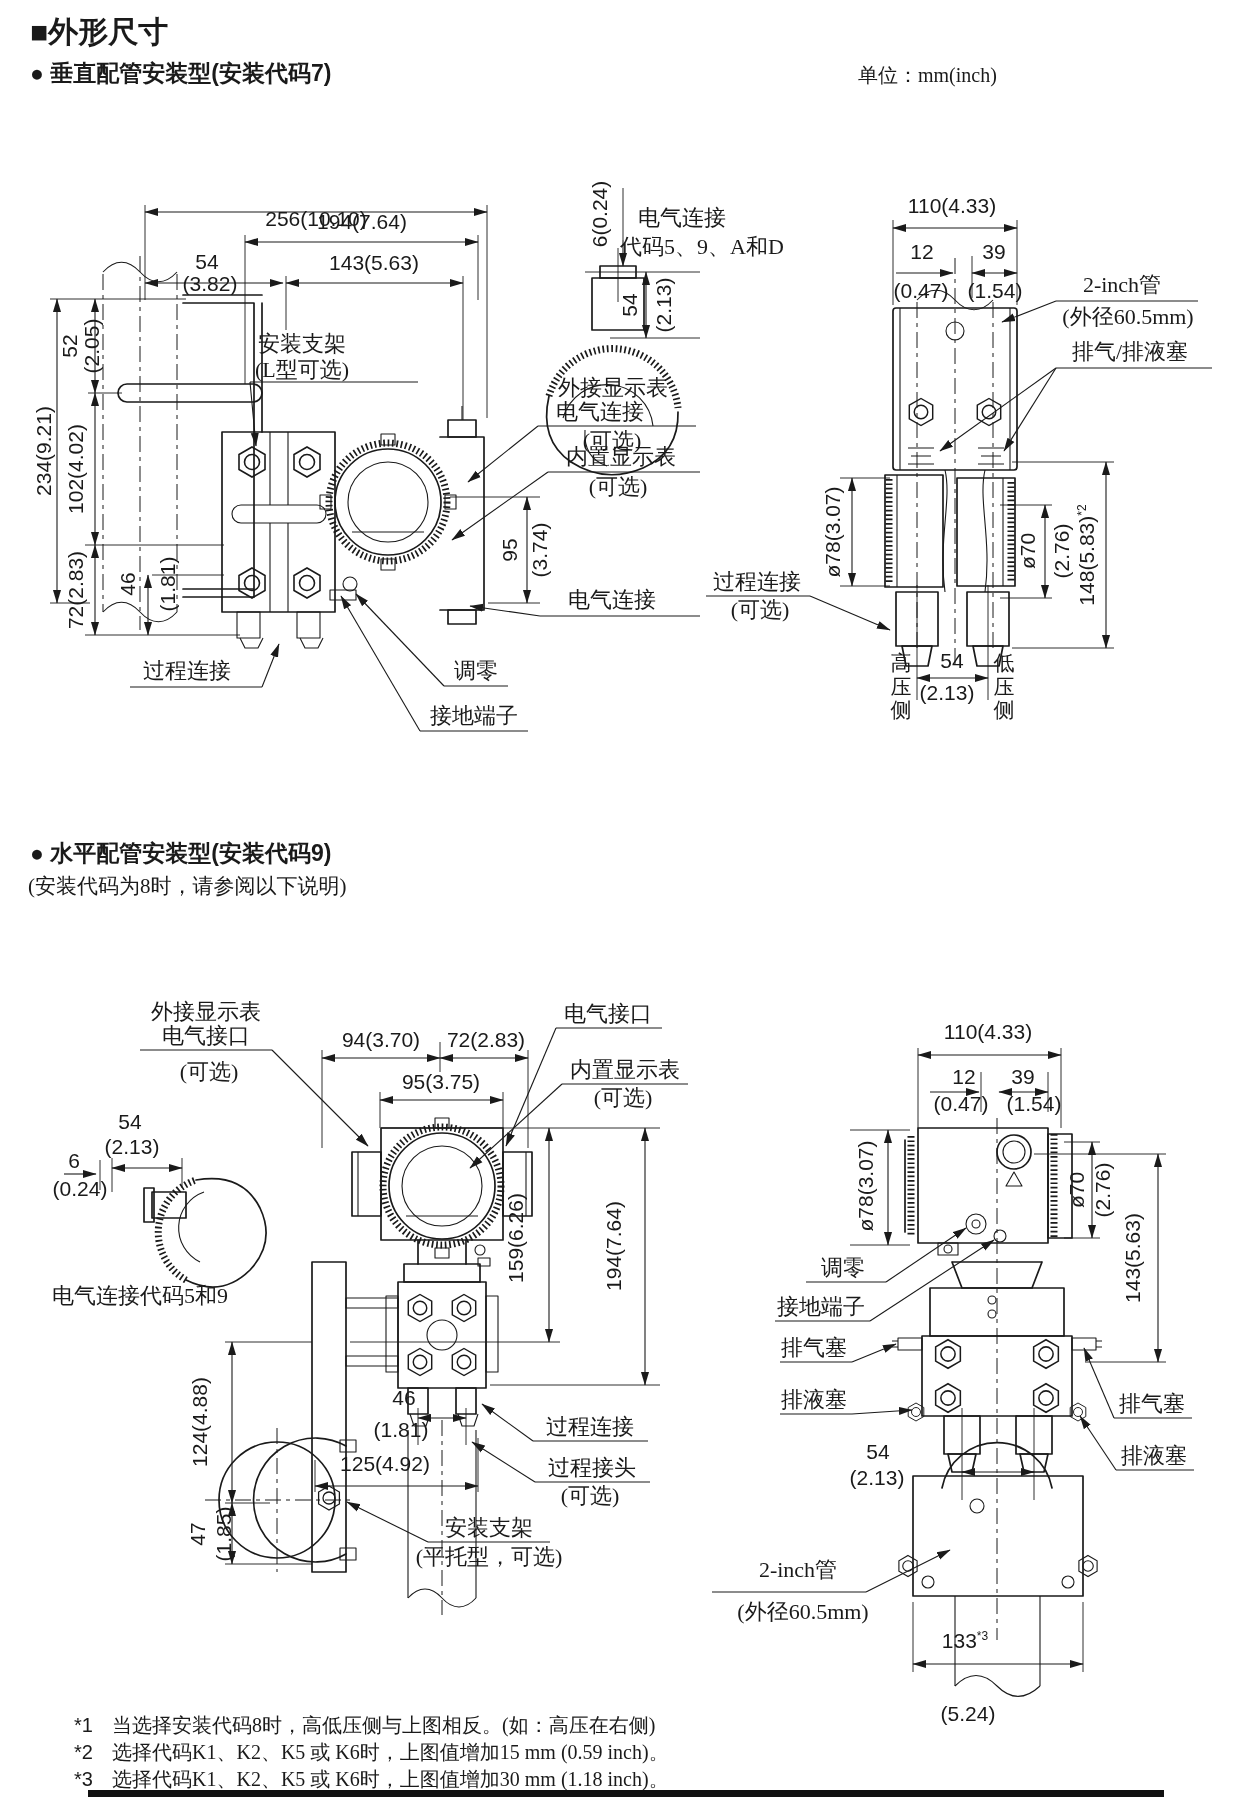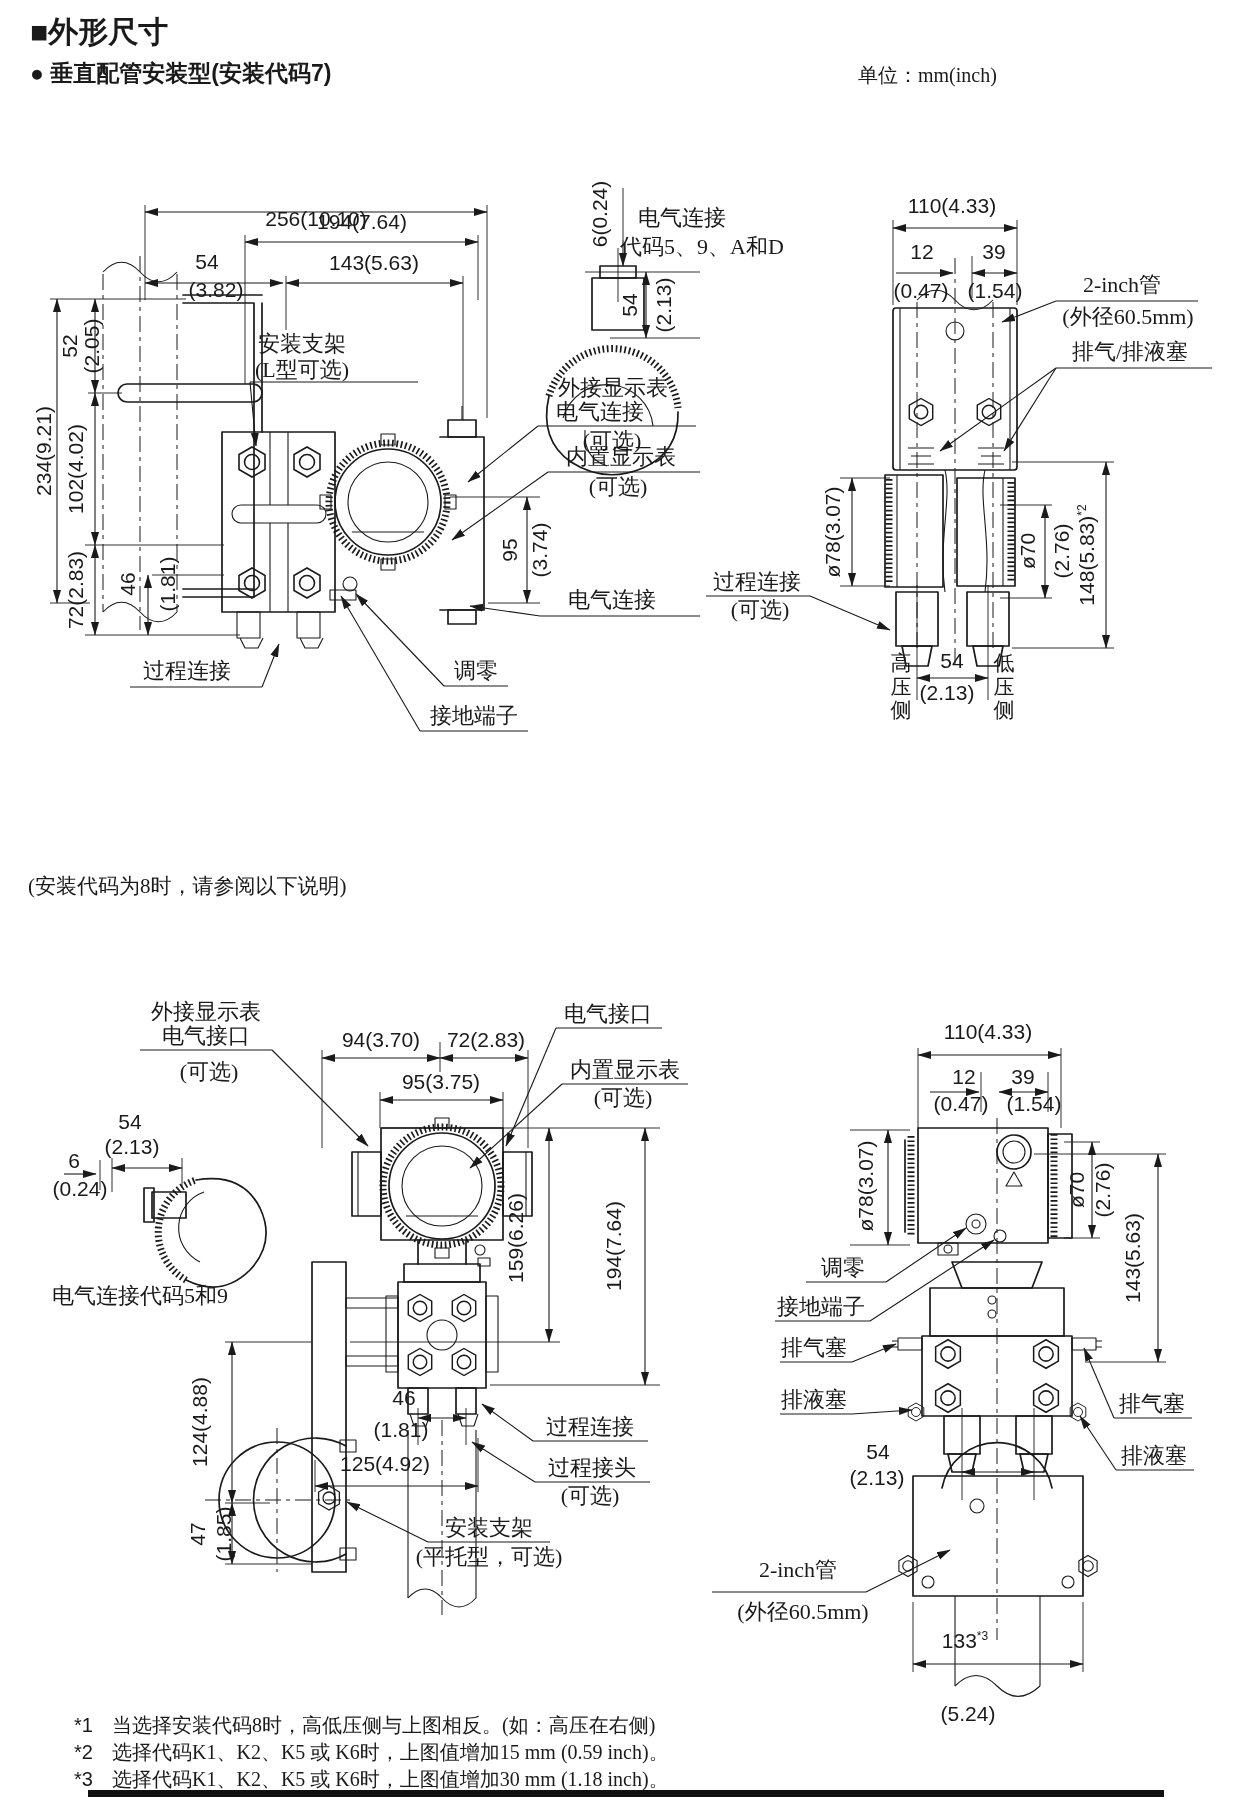--- a/index.html
+++ b/index.html
@@ -321,21 +321,21 @@
   </g>
 </svg>
 
 <div class="ttl" style="left:30px;top:12px;"><span>■</span><span>外形尺寸</span></div>
 <div class="hd" style="left:30px;top:58px;"><span>●</span> <span>垂直配管安装型(安装代码7)</span></div>
 <div class="unit" style="left:858px;top:62px;">单位：mm(inch)</div>
 
 <div class="d" style="left:316px;top:191px;margin-top:28px;">256(10.10)</div>
 <div class="d" style="left:362px;top:222px;">194(7.64)</div>
 <div class="d" style="left:207px;top:262px;">54</div>
-<div class="d" style="left:210px;top:290px;margin-left:6px;">(3.82)</div>
+<div class="d" style="left:210px;top:284px;">(3.82)</div>
 <div class="d" style="left:374px;top:263px;">143(5.63)</div>
 <div class="dv" style="left:44px;top:451px;">234(9.21)</div>
 <div class="dv" style="left:70px;top:346px;">52</div>
 <div class="dv" style="left:92px;top:346px;">(2.05)</div>
 <div class="dv" style="left:76px;top:469px;">102(4.02)</div>
 <div class="dv" style="left:76px;top:590px;">72(2.83)</div>
 <div class="dv" style="left:128px;top:584px;">46</div>
 <div class="dv" style="left:168px;top:584px;">(1.81)</div>
 <div class="dv" style="left:510px;top:550px;">95</div>
 <div class="dv" style="left:540px;top:550px;">(3.74)</div>
@@ -369,20 +369,21 @@
 <div class="dv" style="left:1028px;top:551px;">ø70</div>
 <div class="dv" style="left:1062px;top:551px;">(2.76)</div>
 <div class="dv" style="left:1087px;top:555px;"><span>148(5.83)</span><sup>*2</sup></div>
 <div class="cj" style="left:757px;top:582px;">过程连接</div>
 <div class="cj" style="left:760px;top:610px;">(可选)</div>
 <div class="stk" style="left:889px;top:652px;">高压侧</div>
 <div class="stk" style="left:992px;top:652px;">低压侧</div>
 <div class="d" style="left:952px;top:661px;">54</div>
 <div class="d" style="left:947px;top:693px;">(2.13)</div>
 
+<div class="hd" style="left:30px;top:838px;"><span>●</span> <span>水平配管安装型(安装代码9)</span></div>
 <div class="sub" style="left:28px;top:872px;">(安装代码为8时，请参阅以下说明)</div>
 
 <div class="cj" style="left:206px;top:1012px;">外接显示表</div>
 <div class="cj" style="left:206px;top:1036px;">电气接口</div>
 <div class="cj" style="left:209px;top:1072px;">(可选)</div>
 <div class="d" style="left:381px;top:1040px;">94(3.70)</div>
 <div class="d" style="left:486px;top:1040px;">72(2.83)</div>
 <div class="d" style="left:441px;top:1082px;">95(3.75)</div>
 <div class="cj" style="left:608px;top:1014px;">电气接口</div>
 <div class="cj" style="left:625px;top:1070px;">内置显示表</div>

